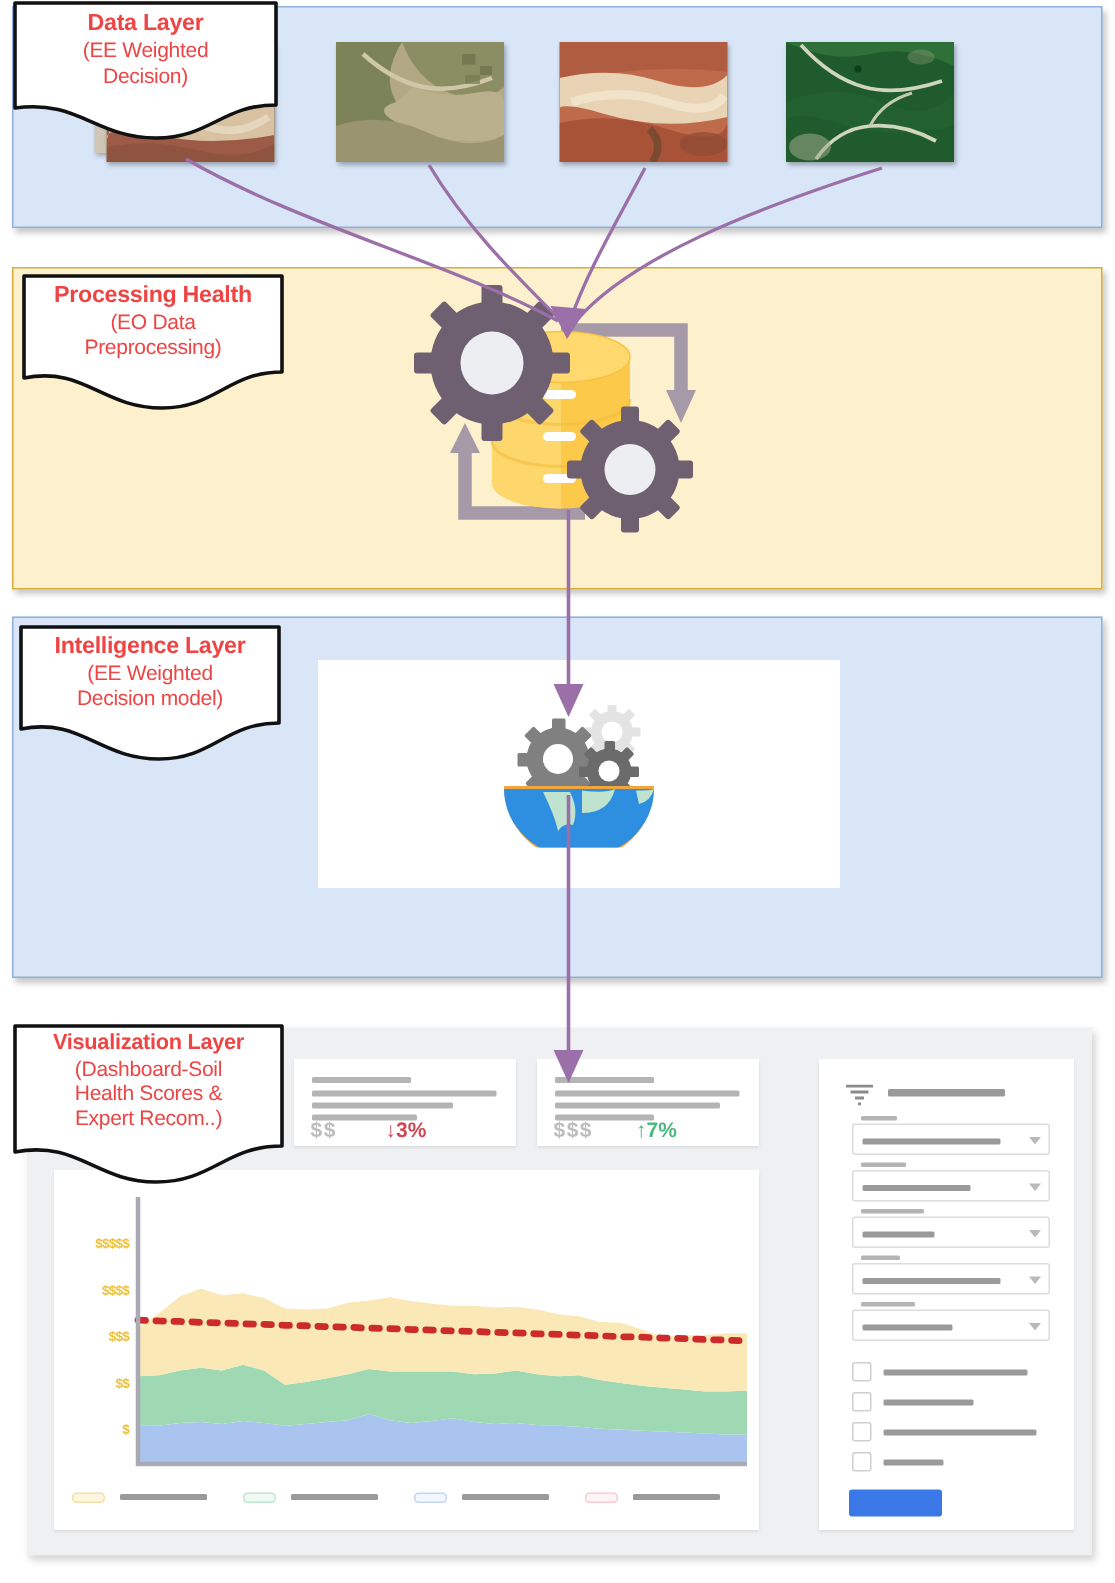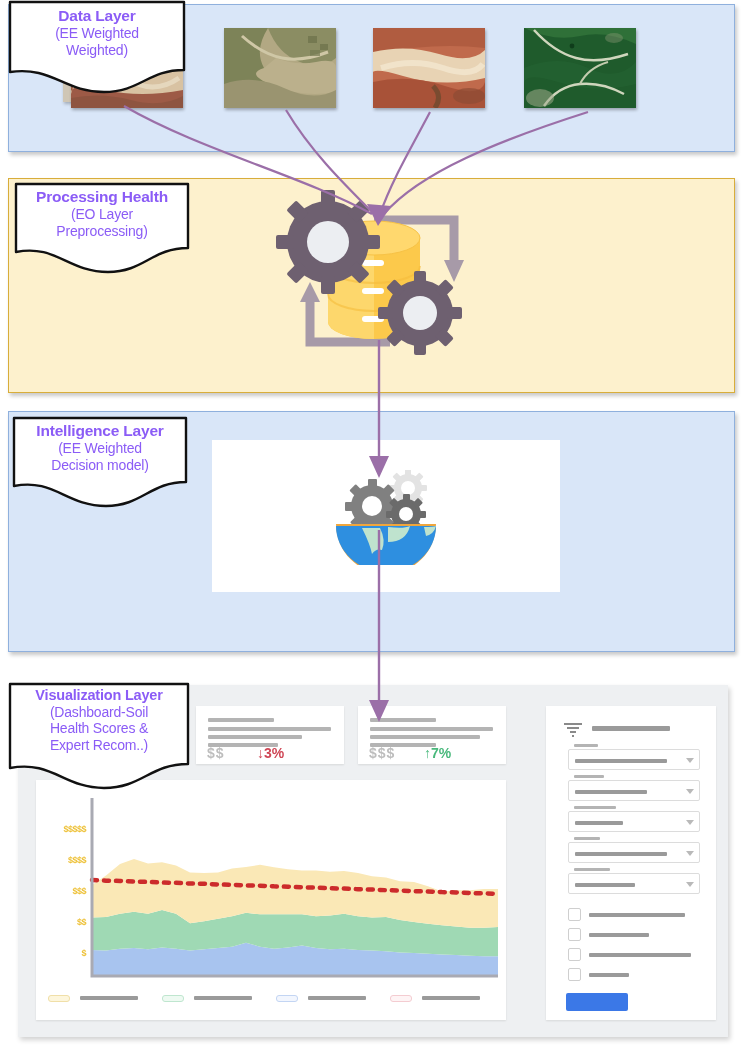--- a/index.html
+++ b/index.html
@@ -19,21 +19,21 @@
   .band-intel{left:8px;top:411px;width:727px;height:241px;
        background:#d9e6f8;border:1px solid #8fb0dd;
        box-shadow:2px 3px 4px rgba(0,0,0,.22);}
   .band-viz{left:18px;top:685px;width:710px;height:352px;
        background:#eef0f2;box-shadow:2px 3px 5px rgba(0,0,0,.18);}
 
   
   .callout{position:absolute;z-index:40;}
   .callout svg{position:absolute;left:0;top:0;overflow:visible;}
   .callout .ctext{position:absolute;left:0;top:0;width:100%;
-       text-align:center;font-weight:bold;color:#8b5cf6;
+       text-align:center;font-weight:bold;color:#ef4444;
        line-height:1.17;letter-spacing:-.2px;}
   .ctext .l1{font-size:15.5px;display:block;}
   .ctext .l2{font-size:14px;font-weight:normal;display:block;}
 
   .co-data{left:8px;top:0px;width:178px;height:92px;}
   .co-proc{left:14px;top:182px;width:176px;height:92px;}
   .co-intel{left:12px;top:416px;width:176px;height:92px;}
   .co-viz{left:8px;top:682px;width:182px;height:108px;}
 
   
@@ -390,31 +390,31 @@
     <polygon points="379,722 369,700 389,700" fill="#9b6fa8"></polygon>
   </svg>
 
   <div class="callout co-data">
     <svg width="178" height="92" viewBox="0 0 178 92">
       <path d="M2 2 L176 2 L176 70 C140 70 132 92 96 92 C56 92 44 66 2 72 Z" fill="#ffffff" stroke="#111" stroke-width="2.4" stroke-linejoin="round"></path>
     </svg>
     <div class="ctext" style="padding-top:7px;">
       <span class="l1">Data Layer</span>
       <span class="l2">(EE Weighted</span>
-      <span class="l2">Weighted)</span>
+      <span class="l2">Decision)</span>
     </div>
   </div>
 
   <div class="callout co-proc">
     <svg width="176" height="92" viewBox="0 0 176 92">
       <path d="M2 2 L174 2 L174 66 C138 66 130 90 94 90 C54 90 42 62 2 70 Z" fill="#ffffff" stroke="#111" stroke-width="2.4" stroke-linejoin="round"></path>
     </svg>
     <div class="ctext" style="padding-top:6px;">
       <span class="l1">Processing Health</span>
-      <span class="l2">(EO Layer</span>
+      <span class="l2">(EO Data</span>
       <span class="l2">Preprocessing)</span>
     </div>
   </div>
 
   <div class="callout co-intel">
     <svg width="176" height="92" viewBox="0 0 176 92">
       <path d="M2 2 L174 2 L174 66 C138 66 130 90 94 90 C54 90 42 62 2 70 Z" fill="#ffffff" stroke="#111" stroke-width="2.4" stroke-linejoin="round"></path>
     </svg>
     <div class="ctext" style="padding-top:6px;">
       <span class="l1">Intelligence Layer</span>

